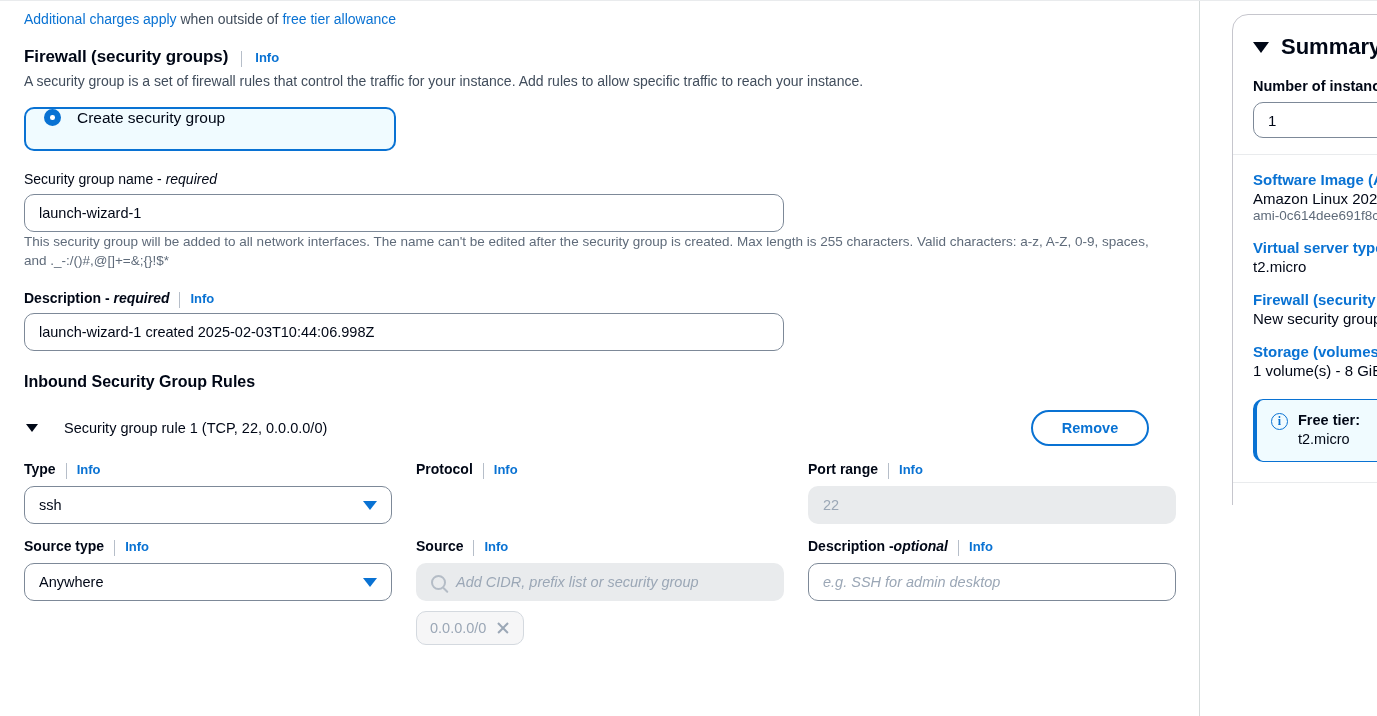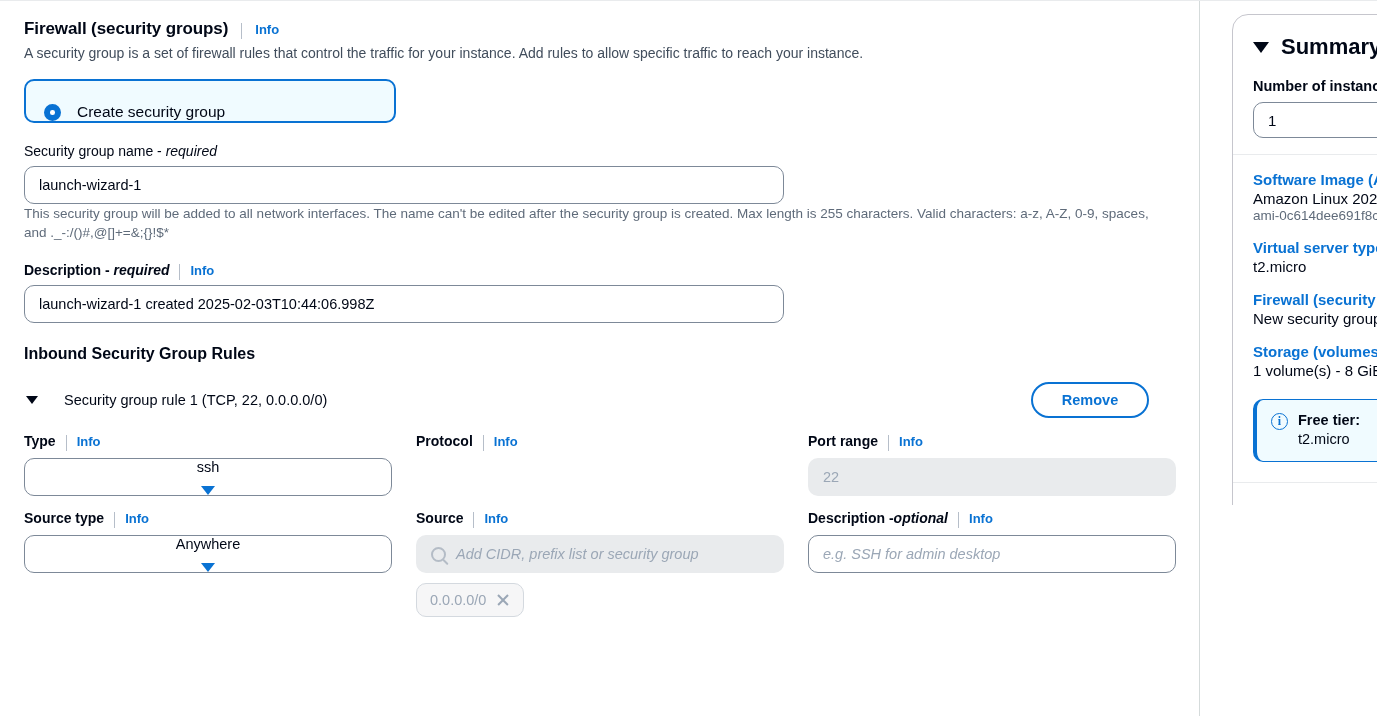--- a/index.html
+++ b/index.html
@@ -80,21 +80,21 @@
   .tile-row {
     margin-top: 16px;
     display: flex;
     gap: 18px;
   }
   .tile {
     width: 372px;
     height: 44px;
     border-radius: 10px;
     display: flex;
-    align-items: flex-end;
+    align-items: flex-start;
     padding: 0 18px;
     cursor: pointer;
     background: #ffffff;
     border: 2px solid #7d8998;
   }
   .tile.selected {
     border-color: #0972d3;
     background: #f0fbff;
   }
   .radio {
@@ -231,21 +231,20 @@
     border: 1px solid #7d8998;
     border-radius: 10px;
     background: #ffffff;
     display: flex;
     align-items: center;
     padding: 0 14px;
     font-size: 14.5px;
     color: #000716;
     cursor: pointer;
     justify-content: space-between;
-    flex-direction: column;
   }
   .sel-caret {
     width: 0; height: 0;
     border-left: 7px solid transparent;
     border-right: 7px solid transparent;
     border-top: 9px solid #0972d3;
   }
 
   .input-disabled {
     margin-top: 7px;
@@ -468,20 +467,23 @@
     padding: 0;
   }
 </style>
 </head>
 <body>
 
 <div class="page">
 
   <div class="main-col">
 
+    <div class="free-tier-line">
+      <span class="link">Additional charges apply</span><span> when outside of </span><span class="link">free tier allowance</span>
+    </div>
 
     <div class="section-heading">
       <span class="h-title">Firewall (security groups)</span>
       <span class="info-sep"></span>
       <span class="info-link">Info</span>
     </div>
 
     <div class="section-desc">A security group is a set of firewall rules that control the traffic for your instance. Add rules to allow specific traffic to reach your instance.</div>
 
     <div class="tile-row">

